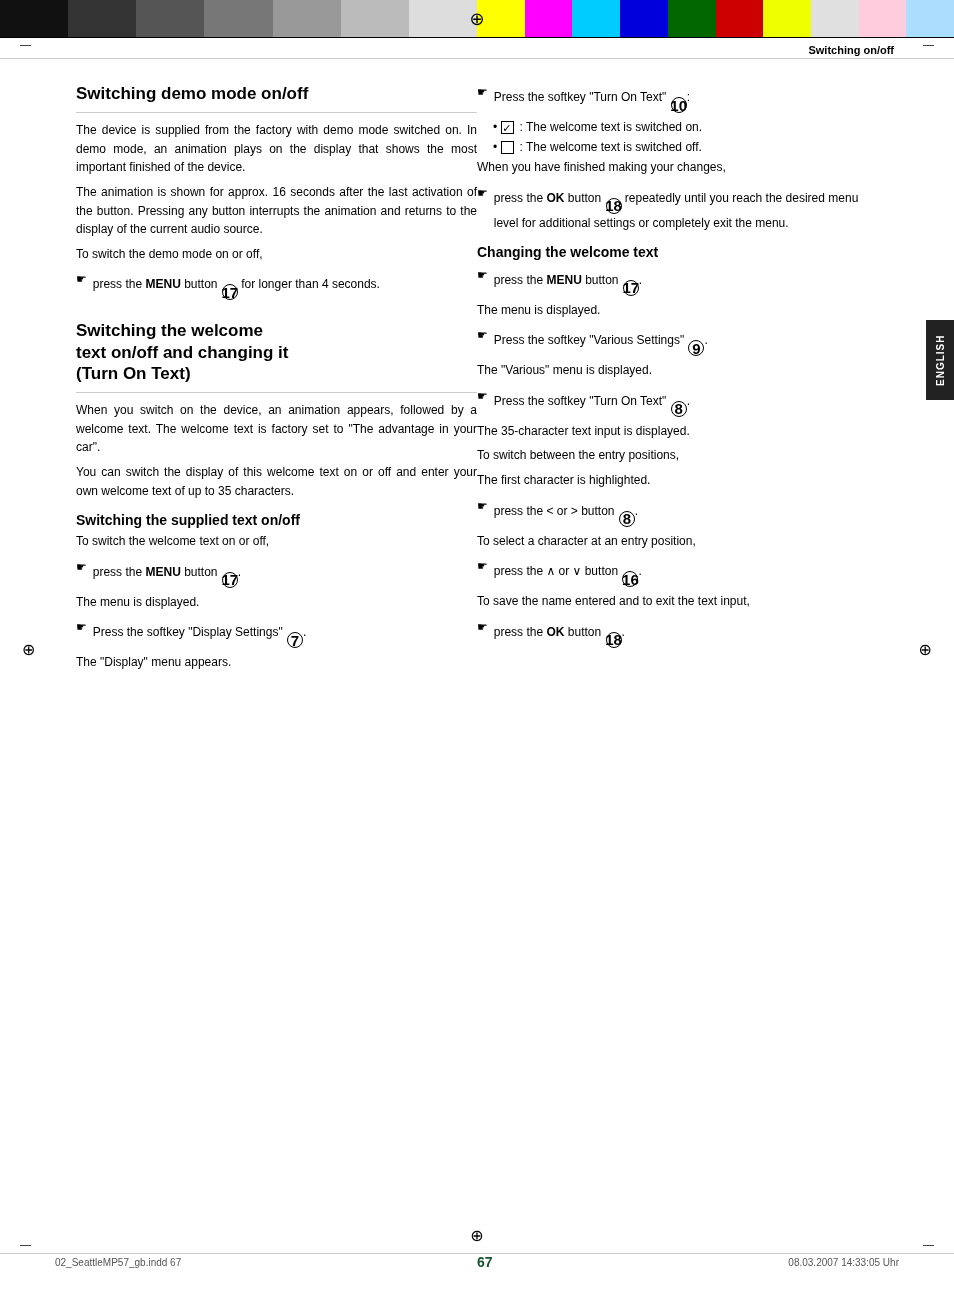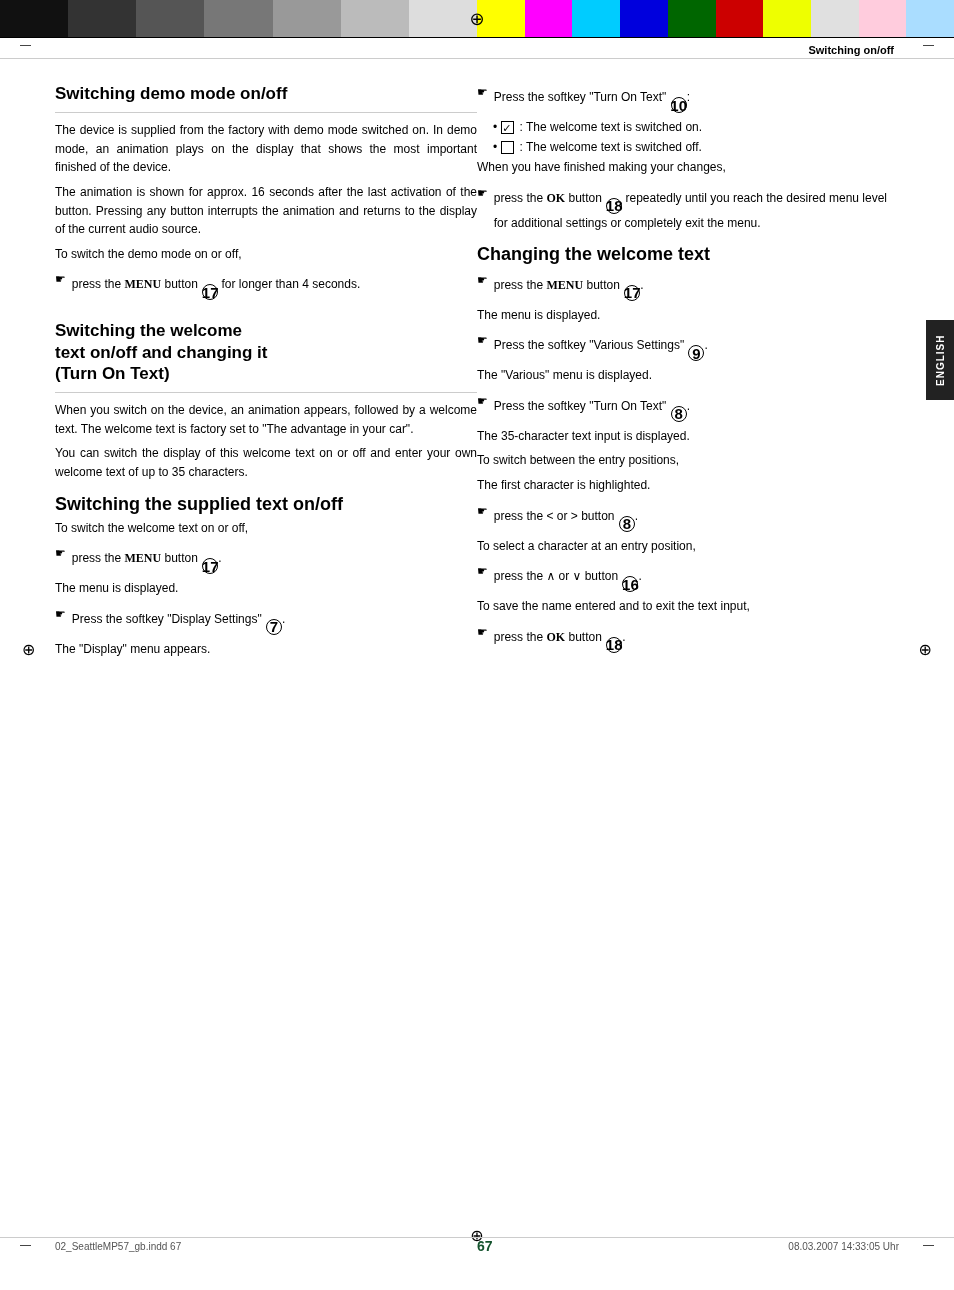--- a/index.html
+++ b/index.html
@@ -66,21 +66,21 @@
       padding: 8px 6px;
       height: 80px;
       display: flex;
       align-items: center;
       justify-content: center;
     }
 
     
     .main-content {
       display: flex;
-      padding: 0 55px;
+      padding: 0 76px;
       margin-top: 8px;
     }
 
     .left-column {
       flex: 1;
       min-width: 0;
     }
 
     .right-column {
       flex: 1;
@@ -90,21 +90,21 @@
     
     .section-title {
       font-size: 17px;
       font-weight: bold;
       margin-bottom: 8px;
       margin-top: 16px;
       line-height: 1.25;
     }
 
     .subsection-title {
-      font-size: 18px;
+      font-size: 14px;
       font-weight: bold;
       margin-bottom: 4px;
       margin-top: 12px;
     }
 
     
     .body-text {
       font-size: 12px;
       line-height: 1.55;
       text-align: justify;
@@ -125,21 +125,21 @@
       font-size: 12px;
       flex-shrink: 0;
       margin-top: 1px;
     }
 
     .bullet-text {
       flex: 1;
     }
 
     
-    .bold { font-weight: bold; font-family: Liberation Serif, serif; }
+    .bold { font-weight: bold; }
 
     
     .badge {
       display: inline-flex;
       align-items: center;
       justify-content: center;
       border: 1.5px solid #000;
       border-radius: 50%;
       width: 16px;
       height: 16px;
@@ -194,21 +194,21 @@
       width: 13px;
       height: 13px;
       border: 1.5px solid #000;
       vertical-align: middle;
       margin-right: 2px;
     }
 
     
     .page-footer {
       position: absolute;
-      bottom: 36px;
+      bottom: 20px;
       left: 0;
       right: 0;
       display: flex;
       justify-content: space-between;
       align-items: center;
       padding: 0 55px;
       font-size: 10px;
       color: #555;
       border-top: 1px solid #ccc;
     }

